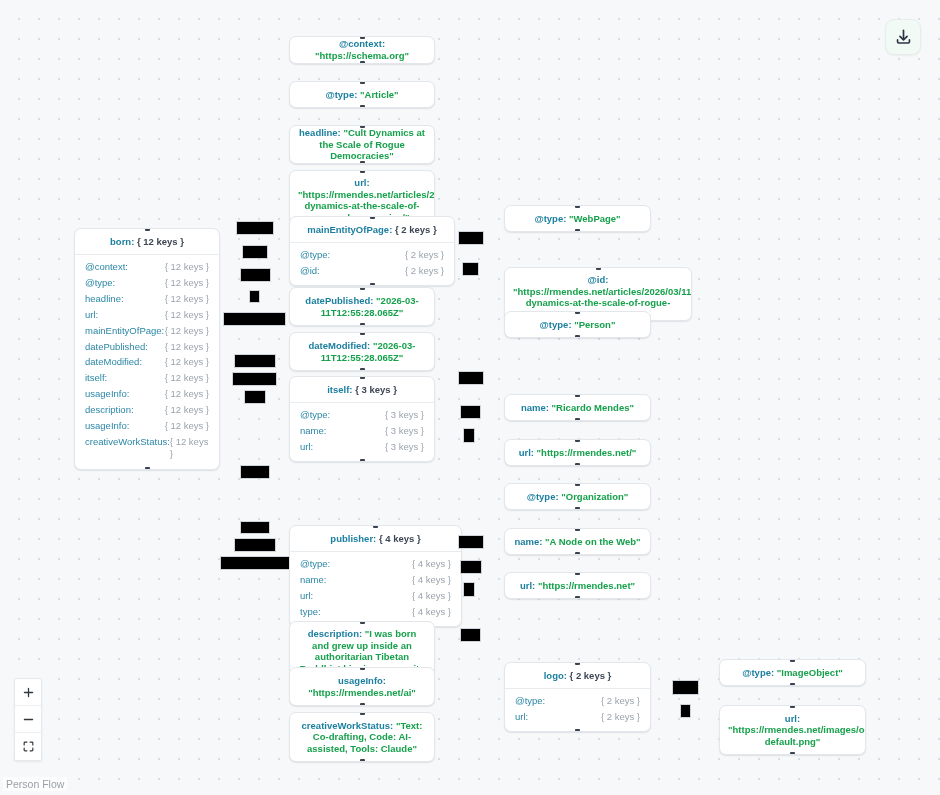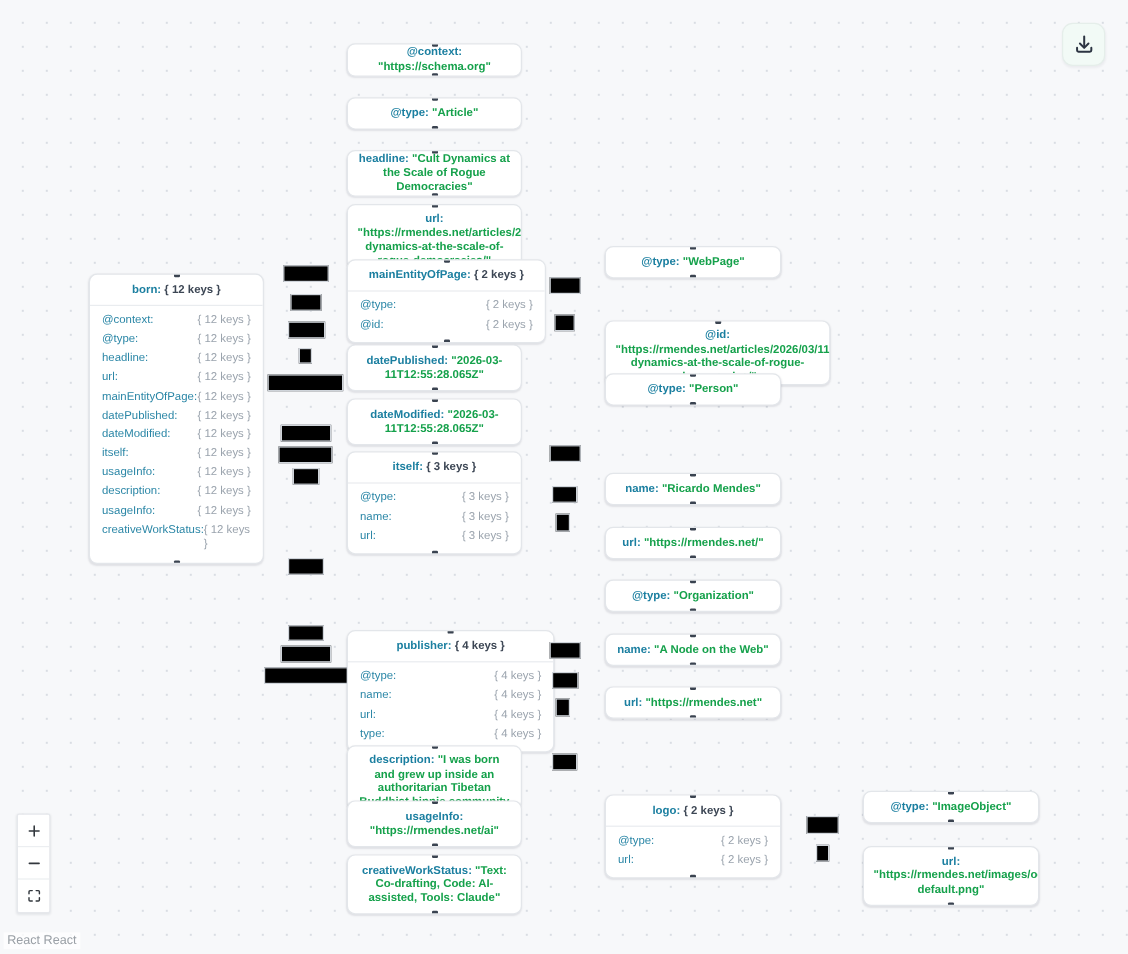--- a/index.html
+++ b/index.html
@@ -433,15 +433,15 @@
     <div class="btn">
       <svg width="13" height="13" viewBox="0 0 24 24" fill="none" stroke="currentColor" stroke-width="2.2" stroke-linecap="round" stroke-linejoin="round">
         <path d="M4 9V5.6A1.6 1.6 0 0 1 5.6 4H9"></path>
         <path d="M15 4h3.4A1.6 1.6 0 0 1 20 5.6V9"></path>
         <path d="M20 15v3.4a1.6 1.6 0 0 1-1.6 1.6H15"></path>
         <path d="M9 20H5.6A1.6 1.6 0 0 1 4 18.4V15"></path>
       </svg>
     </div>
   </div>
 
-  <div id="attrib">React React</div>
+  <div id="attrib">Person Flow</div>
 
 </div>
 
 </body></html>

